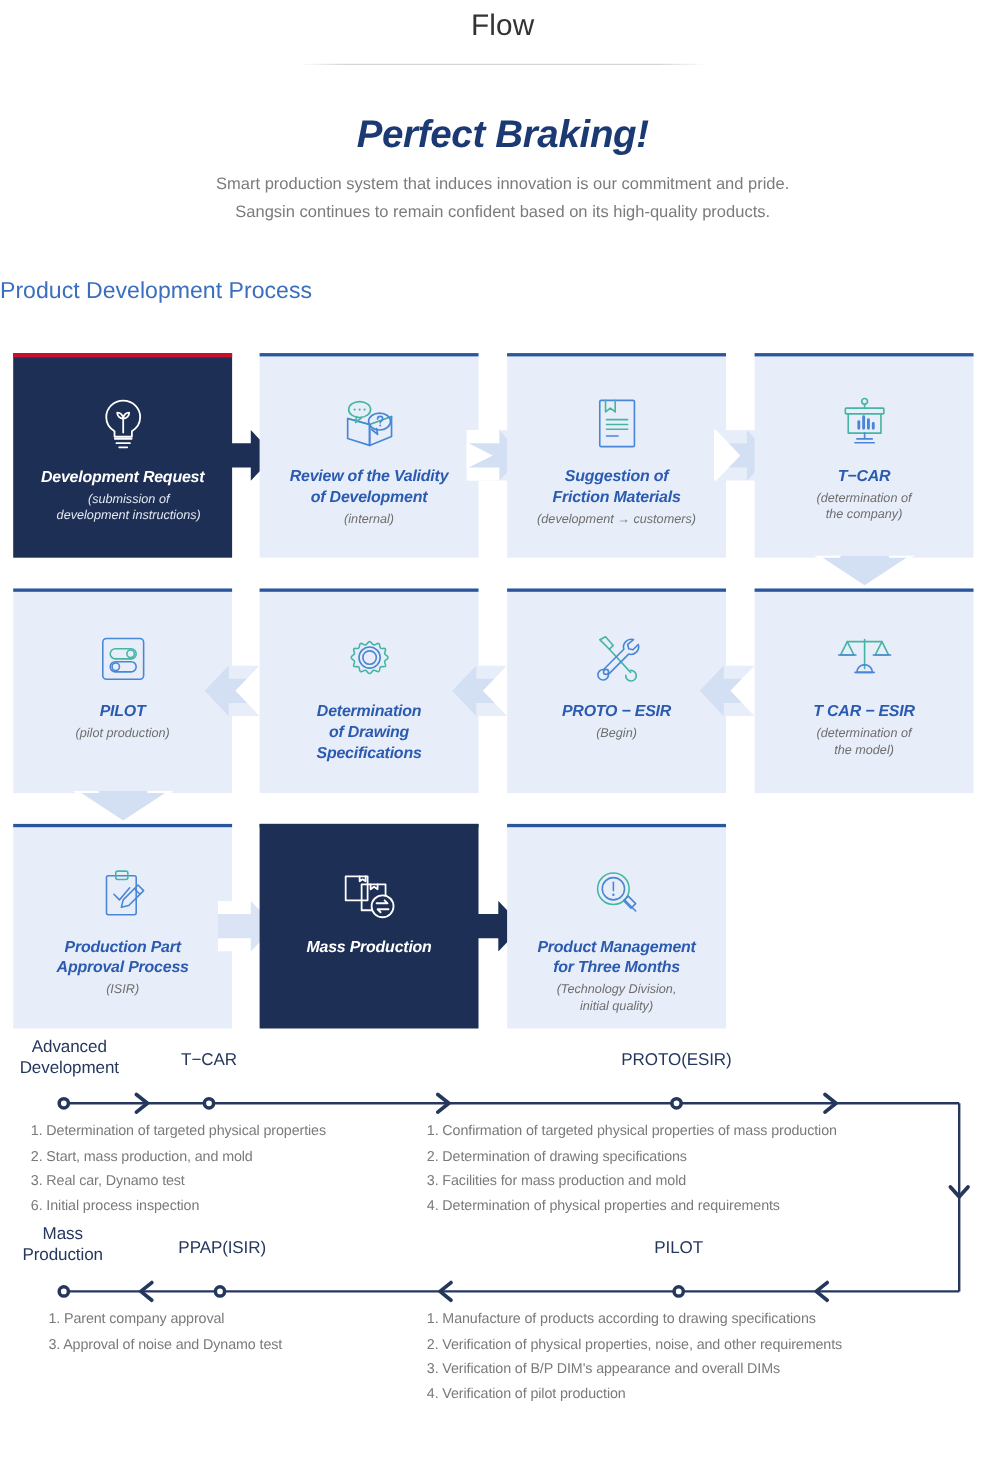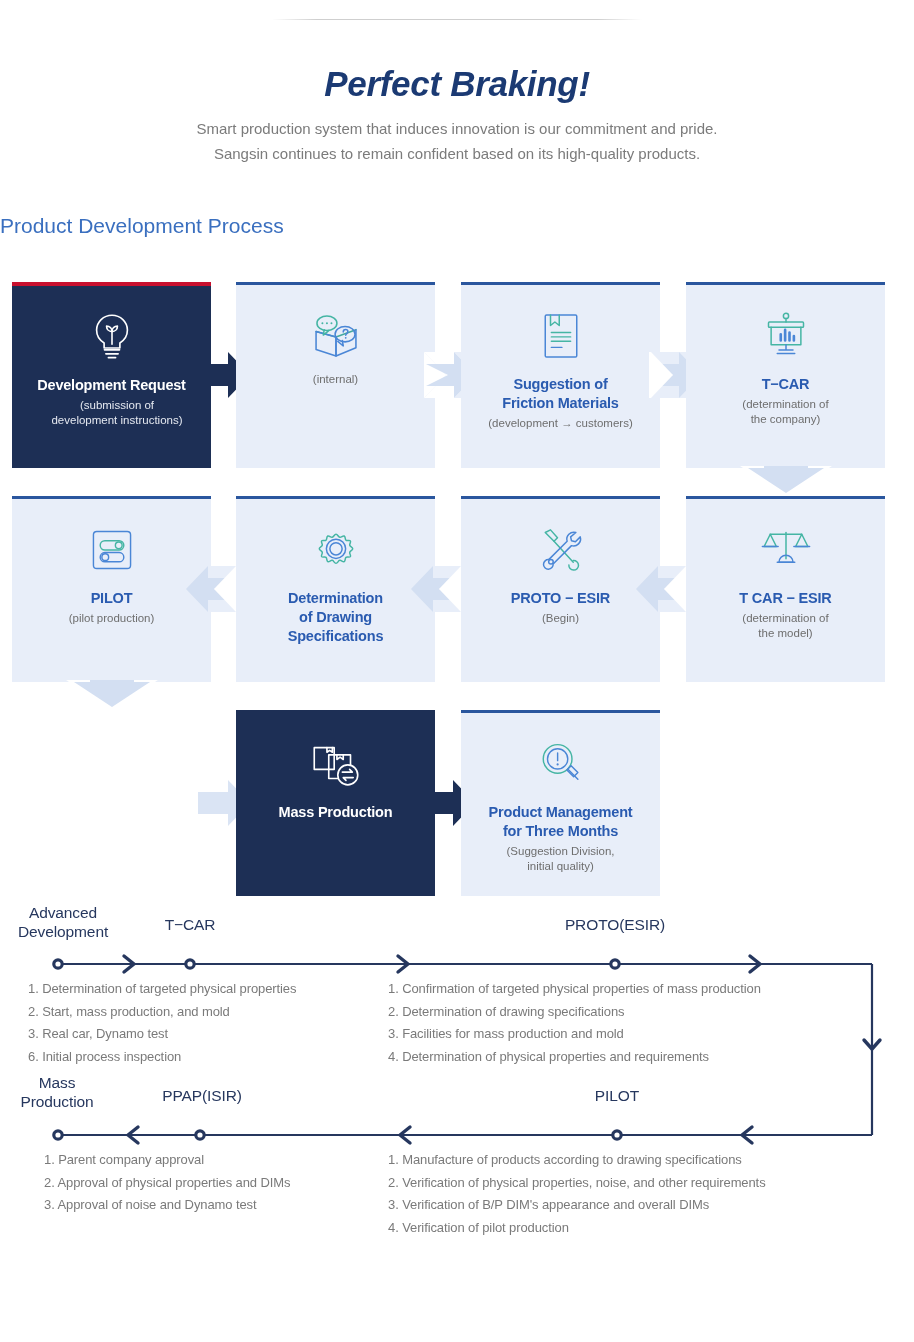--- a/index.html
+++ b/index.html
@@ -65,21 +65,22 @@
     width: 914px;
     height: 615px;
   }
   .pbox {
     position: absolute;
     width: 199px;
     height: 186px;
     background: #e8eef9;
     border-top: 3px solid #2a569e;
     text-align: center;
-    padding-top: 18px;
+    padding-top: 28px;
+    font-style: italic;
   }
   .pbox.dark {
     background: #1d2f55;
     border-top: 3px solid #1d2f55;
   }
   .pbox.first { border-top: 4px solid #c8102e; }
 
   .picon { height: 66px; display: flex; align-items: center; justify-content: center; }
   .picon svg { display: block; }
 
@@ -123,20 +124,21 @@
     line-height: 22.5px;
     letter-spacing: -0.1px;
     white-space: nowrap;
   }
   .tl-svg { position: absolute; left: 0; top: 0; }
 </style>
 </head>
 <body>
 
 <div>
+  <div class="page-title">Flow</div>
   <div class="title-rule"></div>
 </div>
 
 <div class="hero">
   <div class="hero-head">Perfect Braking!</div>
   <div class="hero-desc">
     <div>Smart production system that induces innovation is our commitment and pride.</div>
     <div>Sangsin continues to remain confident based on its high-quality products.</div>
   </div>
 </div>
@@ -177,20 +179,24 @@
         <path d="M19 25l-1 6 6-5" stroke="#45b5a4"></path>
         <circle cx="17" cy="18" r="1.1" fill="#45b5a4" stroke="none"></circle>
         <circle cx="22" cy="18" r="1.1" fill="#45b5a4" stroke="none"></circle>
         <circle cx="27" cy="18" r="1.1" fill="#45b5a4" stroke="none"></circle>
         <ellipse cx="42" cy="30" rx="11" ry="8.5"></ellipse>
         <path d="M39 37l1 6-6-5"></path>
         <path d="M40 27.5c0-1.6 1.2-2.6 2.6-2.6 1.4 0 2.5 1 2.5 2.3 0 2-2.4 2.2-2.4 4"></path>
         <circle cx="42.7" cy="34" r="1" fill="#4a86d6" stroke="none"></circle>
       </svg>
     </div>
+    <div class="plabel">
+      <div>Review of the Validity</div>
+      <div>of Development</div>
+    </div>
     <div class="psub">(internal)</div>
   </div>
 
   <div class="arrow" style="left:424px; top:78px;">
     <svg width="52" height="46" viewBox="0 0 52 46">
       <rect width="52" height="46" fill="#e8eef9"></rect>
       <path d="M0 0 H30 V0 L52 23 L30 46 V46 H0 L22 23 Z" fill="#ffffff"></path>
       <path d="M0 0 L22 23 L0 46 V34 H-1 V12 H0 Z" fill="#ffffff"></path>
       <path d="M2 12 H30 V0 L52 23 L30 46 V34 H2 L24 23 Z" fill="#d3dff2"></path>
     </svg>
@@ -333,20 +339,36 @@
     </div>
   </div>
 
   <div class="arrow" style="left:66px; top:406px;">
     <svg width="92" height="30" viewBox="0 0 92 30">
       <path d="M22 0 H70 V0 H92 L46 30 L0 0 H22 Z" fill="#ffffff"></path>
       <path d="M24 0 H68 V2 H84 L46 27 L8 2 H24 Z" fill="#d3dff2"></path>
     </svg>
   </div>
 
+  <div class="pbox" style="left:12px; top:436px;">
+    <div class="picon">
+      <svg width="54" height="54" viewBox="0 0 64 64" fill="none" stroke="#4a86d6" stroke-width="1.7" stroke-linecap="round" stroke-linejoin="round">
+        <rect x="14" y="12" width="32" height="42" rx="2"></rect>
+        <rect x="24" y="7" width="13" height="9" rx="2" stroke="#45b5a4"></rect>
+        <path d="M22 32l6 6 11-13"></path>
+        <path d="M48 22l6 6-16 16-8 2 2-8z"></path>
+        <path d="M44 26l6 6"></path>
+      </svg>
+    </div>
+    <div class="plabel">
+      <div>Production Part</div>
+      <div>Approval Process</div>
+    </div>
+    <div class="psub">(ISIR)</div>
+  </div>
 
   <div class="arrow" style="left:198px; top:506px;">
     <svg width="52" height="46" viewBox="0 0 52 46">
       <rect width="52" height="46" fill="#ffffff"></rect>
       <path d="M0 12 H30 V0 L52 23 L30 46 V34 H0 Z" fill="#d3dff2" opacity="0.85"></path>
     </svg>
   </div>
 
   <div class="pbox dark" style="left:236px; top:436px;">
     <div class="picon">
@@ -377,21 +399,21 @@
         <circle cx="28" cy="32.5" r="1.3" fill="#4a86d6" stroke="none"></circle>
         <path d="M40 38l12 12"></path>
         <path d="M44 34l8 8-5 5-8-8z"></path>
       </svg>
     </div>
     <div class="plabel">
       <div>Product Management</div>
       <div>for Three Months</div>
     </div>
     <div class="psub">
-      <div>(Suggestion Division,</div>
+      <div>(Technology Division,</div>
       <div>initial quality)</div>
     </div>
   </div>
 </div>
 
 <div class="timeline">
 
   <svg class="tl-svg" width="914" height="330">
     <g stroke="#26375e" stroke-width="2.2" fill="none">
 
@@ -458,21 +480,20 @@
   </div>
   <div class="tl-stage-label" style="left:140px; top:189px; width:124px;">
     <div>PPAP(ISIR)</div>
   </div>
   <div class="tl-stage-label" style="left:560px; top:189px; width:114px;">
     <div>PILOT</div>
   </div>
 
   <div class="tl-list" style="left:44px; top:252px;">
     <div>1. Parent company approval</div>
-    <div>2. Approval of physical properties and DIMs</div>
     <div>3. Approval of noise and Dynamo test</div>
   </div>
   <div class="tl-list" style="left:388px; top:252px;">
     <div>1. Manufacture of products according to drawing specifications</div>
     <div>2. Verification of physical properties, noise, and other requirements</div>
     <div>3. Verification of B/P DIM's appearance and overall DIMs</div>
     <div>4. Verification of pilot production</div>
   </div>
 </div>
 

